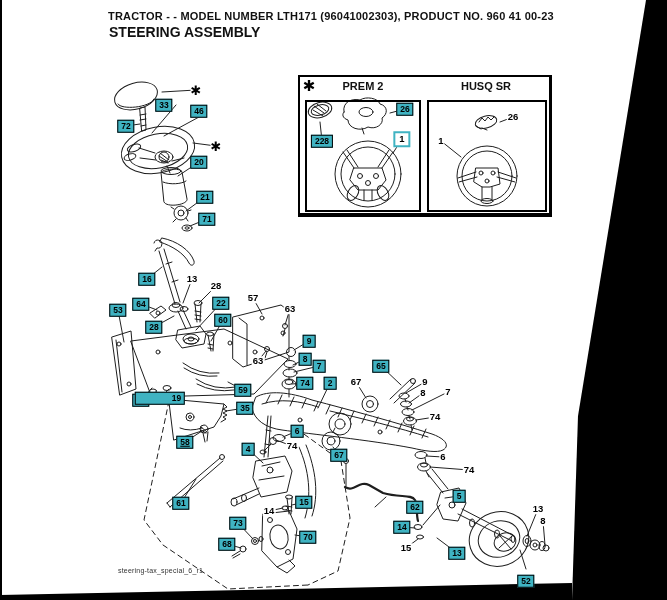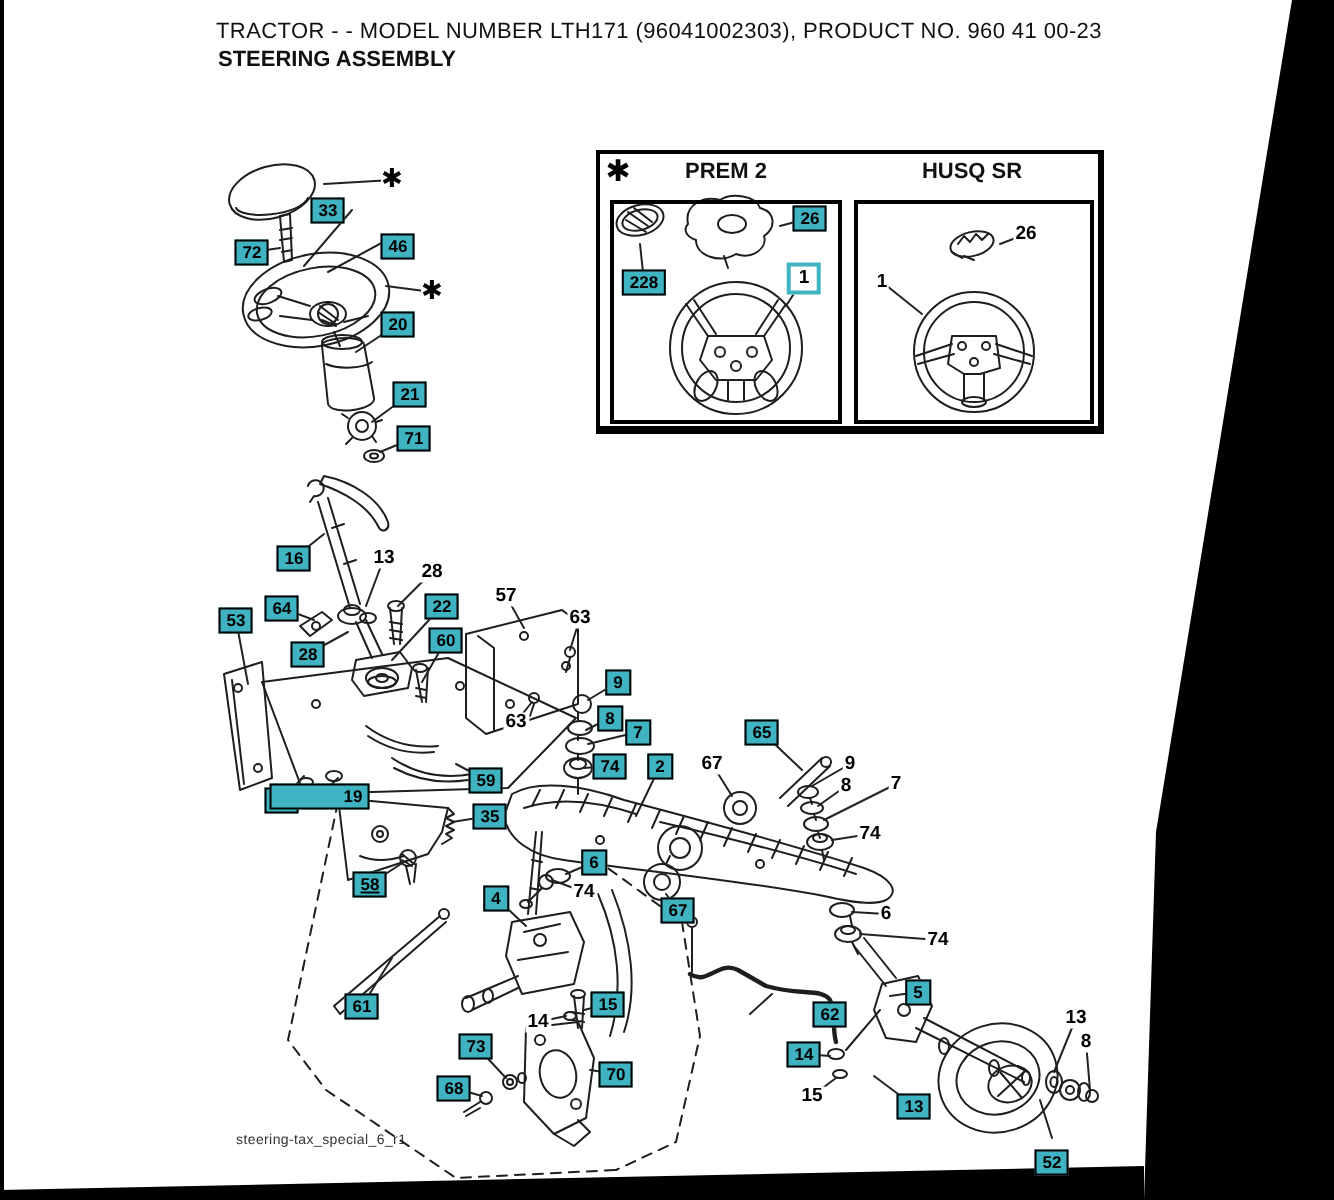--- a/index.html
+++ b/index.html
@@ -1,21 +1,21 @@
 <!DOCTYPE html>
 <html style="--hl: #3fb3c2;"><head>
 <meta charset="utf-8">
 <style>
   html,body{margin:0;padding:0;background:#888;}
   .page{position:relative;width:667px;height:600px;background:#fff;overflow:hidden;
         font-family:"Liberation Sans",sans-serif;}
   svg.art{position:absolute;left:0;top:0;z-index:1;}
-  .title{position:absolute;left:108px;top:10px;font-weight:normal;font-size:11px;
+  .title{position:absolute;left:108px;top:10px;font-weight:bold;font-size:11px;
          letter-spacing:.2px;color:#111;white-space:nowrap;z-index:4;}
-  .subtitle{position:absolute;left:109px;top:24px;font-weight:bold;font-size:11px;color:#111;z-index:4;}
+  .subtitle{position:absolute;left:109px;top:24px;font-weight:bold;font-size:14px;color:#111;z-index:4;}
   .footer{position:absolute;left:118px;top:567px;font-size:7px;color:#333;z-index:4;letter-spacing:.2px;}
   .inset-outer,.inset-panel{position:absolute;box-sizing:border-box;z-index:2;background:transparent;}
   .inset-outer{left:298px;top:75px;width:254px;height:142px;border:2px solid #000;
                border-right-width:3px;border-bottom-width:4px;}
   .inset-panel-left{left:305px;top:100px;width:116px;height:112px;border:2px solid #000;}
   .inset-panel-right{left:427px;top:100px;width:120px;height:112px;border:2px solid #000;}
   .inset-title{position:absolute;transform:translateX(-50%);top:80px;font-weight:bold;
                font-size:11px;color:#111;z-index:4;white-space:nowrap;}
   #callout-layer{position:absolute;left:0;top:0;width:667px;height:600px;z-index:3;pointer-events:none;}
   .callout{position:absolute;transform:translate(-50%,-50%);font-weight:bold;font-size:9.5px;
@@ -329,21 +329,21 @@
   <div class="inset-panel inset-panel-left"></div>
   <div class="inset-panel inset-panel-right"></div>
   <div class="inset-title" style="left:363px">PREM 2</div>
   <div class="inset-title" style="left:486px">HUSQ SR</div>
 
   <div class="footer">steering-tax_special_6_r1</div>
 
   <div id="callout-layer">
       <div class="callout hl" style="left: 126px; top: 126px;">72</div>
       <div class="callout hl" style="left: 164px; top: 105px;">33</div>
-      <div class="callout hl" style="left: 199px; top: 123px;">46</div>
+      <div class="callout hl" style="left: 199px; top: 111px;">46</div>
       <div class="callout hl" style="left: 199px; top: 162px;">20</div>
       <div class="callout hl" style="left: 205px; top: 197px;">21</div>
       <div class="callout hl" style="left: 207px; top: 219px;">71</div>
       <div class="callout hl" style="left: 147px; top: 279px;">16</div>
       <div class="callout hl" style="left: 141px; top: 304px;">64</div>
       <div class="callout hl" style="left: 118px; top: 310px;">53</div>
       <div class="callout hl" style="left: 154px; top: 327px;">28</div>
       <div class="callout hl" style="left: 221px; top: 303px;">22</div>
       <div class="callout hl" style="left: 223px; top: 320px;">60</div>
       <div class="callout" style="left: 192px; top: 279px;">13</div>

